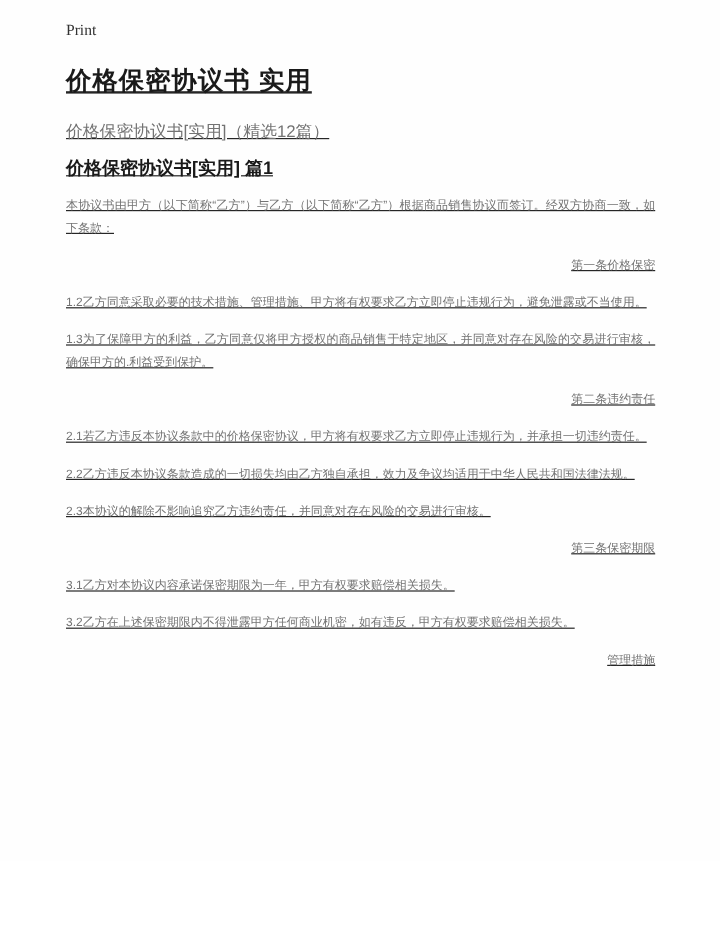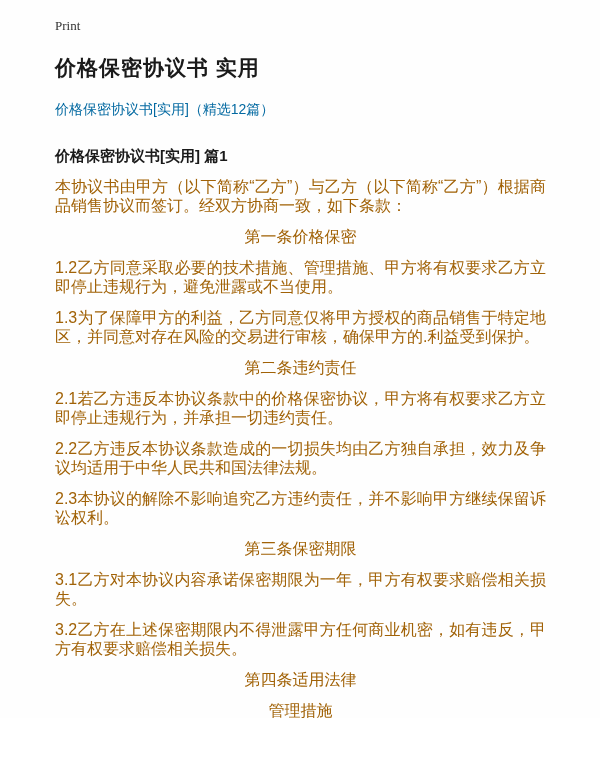--- a/index.html
+++ b/index.html
@@ -11,20 +11,21 @@
     position: relative;
     width: 600px;
     height: 718px;
     margin: 0;
     background: #fefefe;
     overflow: hidden;
     box-sizing: border-box;
     padding: 16px 54px 0 55px;
     color: #262626;
     font-family: "Liberation Sans", "DejaVu Sans", sans-serif;
+    text-decoration: underline;
   }
   .print-link {
     font-family: "Liberation Serif", "DejaVu Serif", serif;
     font-size: 13px;
     line-height: 16px;
     color: #333333;
     display: inline-block;
     text-decoration: none;
     cursor: pointer;
   }
@@ -35,38 +36,38 @@
     font-weight: bold;
     text-align: left;
     color: #1a1a1a;
     letter-spacing: 1px;
   }
   .doc-subtitle {
     margin: 8px 0;
     font-size: 14px;
     line-height: 19px;
     font-weight: normal;
-    color: #0369a1;
+    color: #737373;
   }
   h2.article-heading {
-    margin: 27px 0 6px 0;
+    margin: 12px 0 6px 0;
     font-size: 15px;
     line-height: 19px;
     font-weight: bold;
     color: #1a1a1a;
   }
   .doc-body p {
     margin: 12px 0;
-    font-size: 16px;
+    font-size: 10px;
     line-height: 19px;
     text-align: justify;
-    color: #a16207;
+    color: #737373;
   }
   .doc-body p.clause-heading {
-    text-align: center;
+    text-align: right;
   }
 </style>
 </head>
 <body>
 
 <div class="page">
   <a class="print-link">Print</a>
 
   <h1 class="doc-title">价格保密协议书  实用</h1>
 
@@ -75,20 +76,19 @@
   <h2 class="article-heading">价格保密协议书[实用] 篇1</h2>
 
   <div class="doc-body">
       <p class="body-paragraph">本协议书由甲方（以下简称“乙方”）与乙方（以下简称“乙方”）根据商品销售协议而签订。经双方协商一致，如下条款：</p>
       <p class="clause-heading">第一条价格保密</p>
       <p class="body-paragraph">1.2乙方同意采取必要的技术措施、管理措施、甲方将有权要求乙方立即停止违规行为，避免泄露或不当使用。</p>
       <p class="body-paragraph">1.3为了保障甲方的利益，乙方同意仅将甲方授权的商品销售于特定地区，并同意对存在风险的交易进行审核，确保甲方的.利益受到保护。</p>
       <p class="clause-heading">第二条违约责任</p>
       <p class="body-paragraph">2.1若乙方违反本协议条款中的价格保密协议，甲方将有权要求乙方立即停止违规行为，并承担一切违约责任。</p>
       <p class="body-paragraph">2.2乙方违反本协议条款造成的一切损失均由乙方独自承担，效力及争议均适用于中华人民共和国法律法规。</p>
-      <p class="body-paragraph">2.3本协议的解除不影响追究乙方违约责任，并不影响甲方继续保留诉讼权利。</p>
+      <p class="body-paragraph">2.3本协议的解除不影响追究乙方违约责任，并同意对存在风险的交易进行审核。</p>
       <p class="clause-heading">第三条保密期限</p>
       <p class="body-paragraph">3.1乙方对本协议内容承诺保密期限为一年，甲方有权要求赔偿相关损失。</p>
       <p class="body-paragraph">3.2乙方在上述保密期限内不得泄露甲方任何商业机密，如有违反，甲方有权要求赔偿相关损失。</p>
-      <p class="clause-heading">第四条适用法律</p>
       <p class="clause-heading">管理措施</p>
     </div>
 </div>
 
 </body></html>

